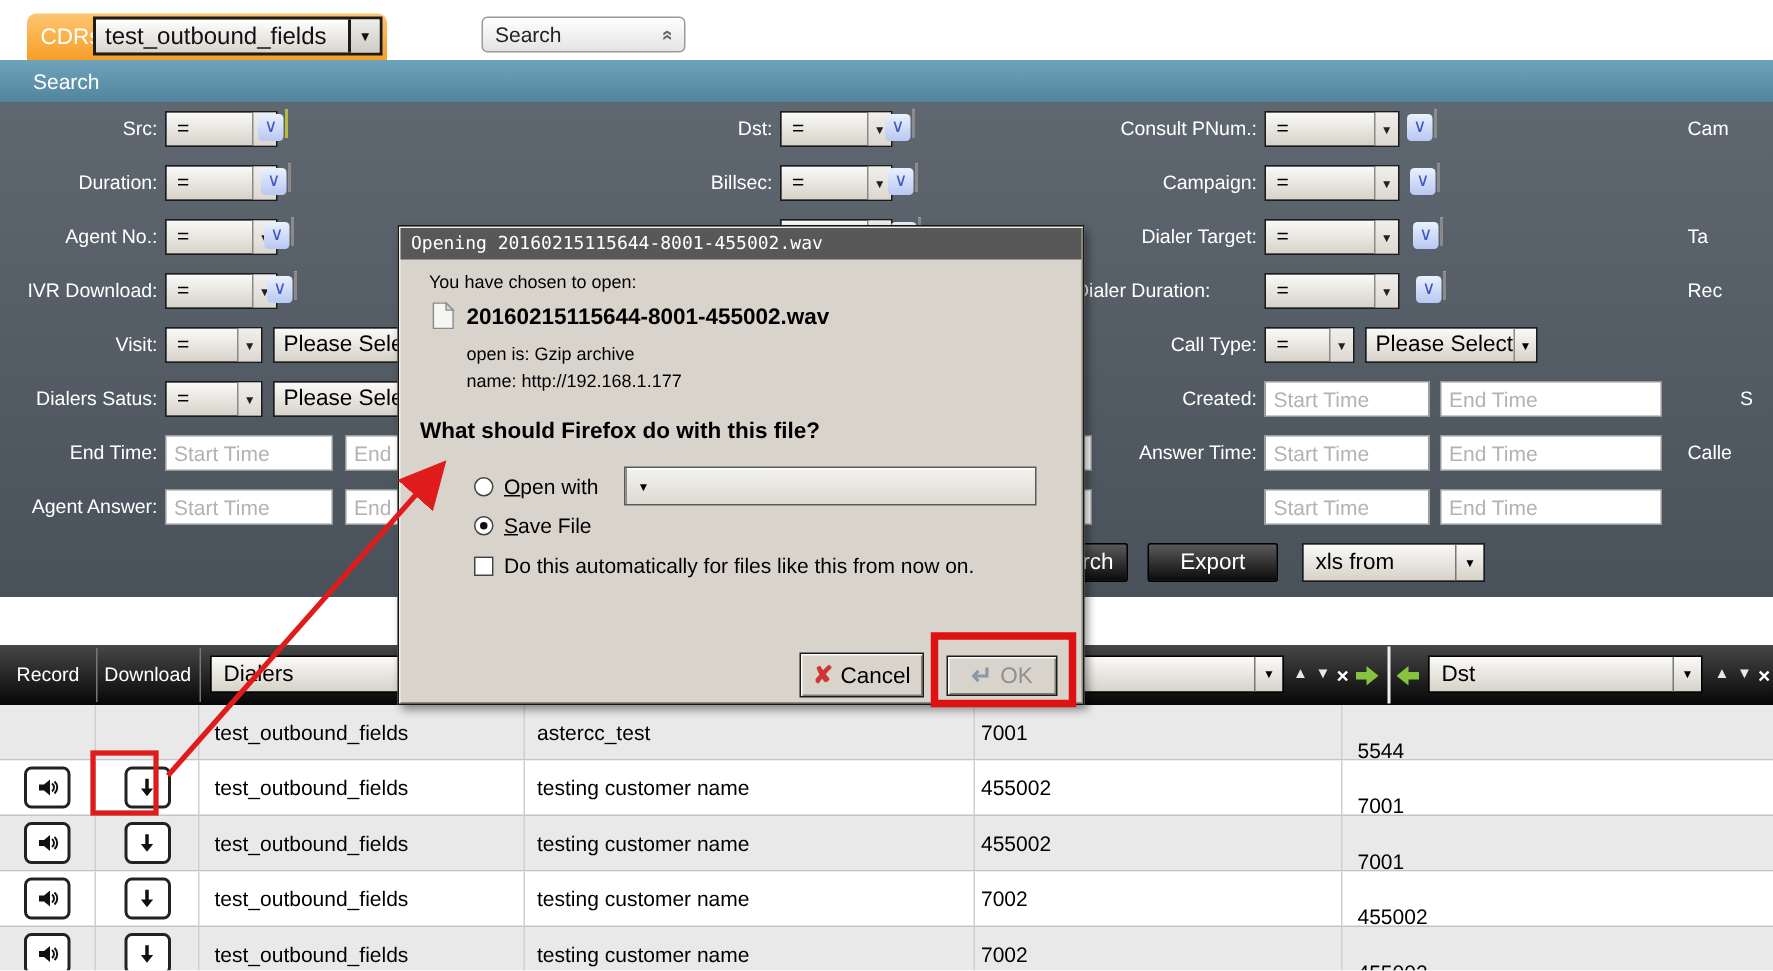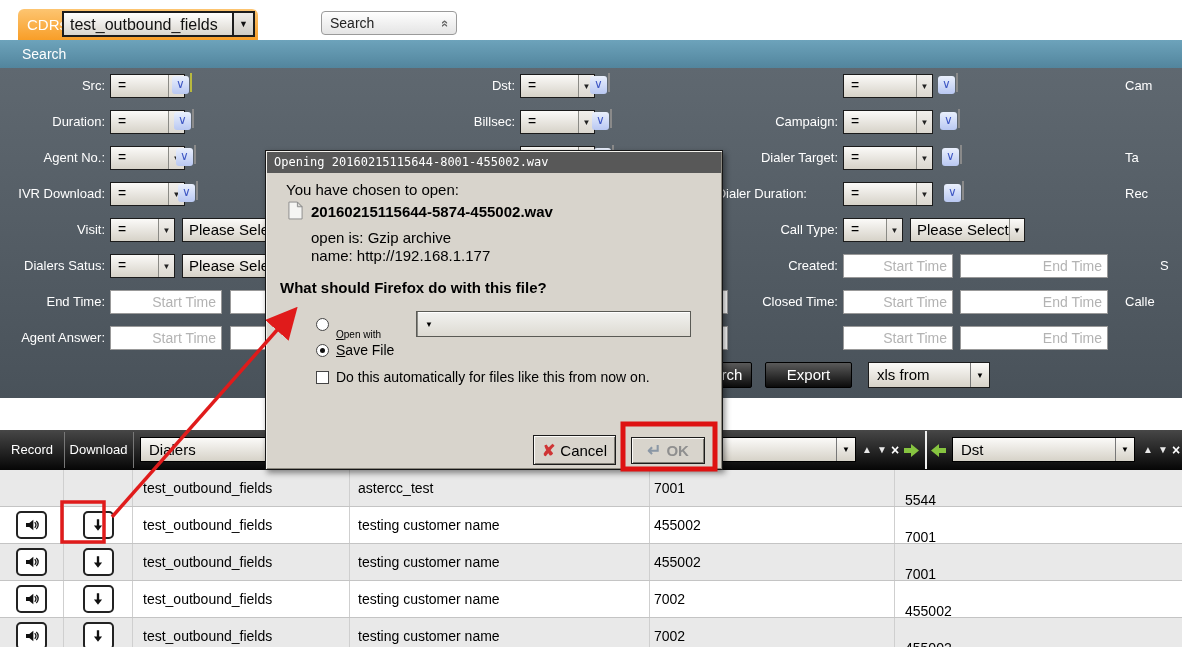--- a/index.html
+++ b/index.html
@@ -29,21 +29,21 @@
   .eqsel .t{flex:1;font-size:14px;color:#000;padding:2px 0 0 7px;}
   .eqsel .a{width:15px;border-left:1px solid #8a8a85;font-size:8px;color:#222;display:flex;align-items:center;
     justify-content:center;background:linear-gradient(#f1efec,#dcd8d0);}
   .combo{background:#fff;border:1px solid #8a8a8a;position:relative;}
   .combo.foc{border-color:#b9b93f;}
   .combo .chev{position:absolute;top:2px;right:2px;width:17px;height:18px;border-radius:3px;
     background:linear-gradient(#eaf0fd,#b9c8f2);color:#3f58c4;font-size:12px;line-height:17px;text-align:center;}
   .psel{display:flex;background:linear-gradient(#fbfaf8,#d6d2c8);border:1px solid #1b1b1b;cursor:pointer;}
   .psel .t{flex:1;font-size:15px;color:#000;padding:2px 0 0 6px;white-space:nowrap;overflow:hidden;}
   .psel .a{width:14px;border-left:1px solid #8a8a85;font-size:8px;display:flex;align-items:center;justify-content:center;}
-  .tin{background:#fff;border:1px solid #999;font-size:14px;padding:0 5px;color:#ec4899;text-align:right;}
+  .tin{background:#fff;border:1px solid #999;font-size:14px;padding:0 5px;color:#ec4899;}
   .tin::placeholder{color:#b3b3b3;}
   .dbtn{position:absolute;height:26px;background:linear-gradient(#5a5a5a,#0b0b0b);border:1px solid #000;border-radius:2px;
     color:#fff;font-size:15px;text-align:center;line-height:24px;cursor:pointer;box-sizing:border-box;}
   .gsel{position:absolute;display:flex;background:linear-gradient(#fbfaf8,#d6d2c8);border:1px solid #1b1b1b;height:26px;
     box-sizing:border-box;cursor:pointer;}
   .gsel .t{flex:1;font-size:15px;padding:3px 0 0 8px;white-space:nowrap;overflow:hidden;}
   .gsel .a{width:18px;border-left:1px solid #777;font-size:8px;display:flex;align-items:center;justify-content:center;}
   
   .thead{position:absolute;left:0;top:430px;width:100%;height:40px;background:linear-gradient(180deg,#474747,#060606);}
   .hlbl{position:absolute;color:#fff;font-size:13px;line-height:40px;text-align:center;}
@@ -63,36 +63,36 @@
   .tc.ic{justify-content:center;}
   .c-rec{width:64px;} .c-dl{width:69px;} .c-camp{width:217px;padding-left:10px;} .c-cust{width:300px;padding-left:8px;}
   .c-src{width:245px;padding-left:4px;} .c-dst{width:287px;padding-left:10px;border-right:none;margin-top:24px;}
   .icbtn{width:27px;height:24px;border:2px solid #222;border-radius:5px;background:#fff;display:flex;align-items:center;
     justify-content:center;cursor:pointer;}
   
   .dlg{position:absolute;left:265px;top:150px;width:458px;height:320px;background:#d8d4cc;z-index:10;
     border:1px solid #161616;box-sizing:border-box;box-shadow:2px 3px 6px rgba(0,0,0,.45), inset 1px 1px 0 #f3f1ec, inset -1px -1px 0 #8b887f;}
   .dlg .titlebar{position:absolute;left:1px;top:1px;right:1px;height:21px;background:#585858;color:#fff;
     font-family:"DejaVu Sans Mono",monospace;font-size:12px;line-height:21px;padding-left:7px;}
-  .dtext{position:absolute;font-size:15px;color:#000;white-space:nowrap;}
+  .dtext{position:absolute;font-size:12px;color:#000;white-space:nowrap;}
   .dbold{font-weight:bold;}
   .radio{position:absolute;width:13px;height:13px;border:1px solid #444;border-radius:50%;background:#fff;box-sizing:border-box;cursor:pointer;}
   .radio.on::after{content:"";position:absolute;left:3px;top:3px;width:5px;height:5px;border-radius:50%;background:#111;}
   .chkbox{position:absolute;width:13px;height:13px;border:1px solid #444;background:#fff;box-sizing:border-box;cursor:pointer;}
   .ulf::first-letter{text-decoration:underline;}
   .vsel{position:absolute;display:flex;height:26px;box-sizing:border-box;background:linear-gradient(#f2f2f0,#dddad2);
     border:1px solid #5a5a55;box-shadow:inset 1px 1px 0 #fff;cursor:pointer;}
   .vsel .t{flex:1;font-size:14px;padding:4px 0 0 8px;}
   .vsel .a{width:22px;border-left:1px solid #8a8a85;font-size:8px;display:flex;align-items:center;justify-content:center;}
   .btn3d{position:absolute;background:#d8d4cc;border:1px solid #1c1c1c;box-shadow:inset 1px 1px 0 #fbfaf7,inset -1px -1px 0 #807d75;
     display:flex;align-items:center;justify-content:center;font-size:15px;cursor:pointer;box-sizing:border-box;}
   .btn3d .ic{margin-right:5px;font-weight:bold;}
   .cancel-ic{color:#cf3535;font-size:16px;}
   .ok-ic{color:#8a97a5;font-size:17px;}
-  .oktxt{color:#8f8f8f;font-weight:bold;}
+  .oktxt{color:#8f8f8f;}
   
   #anno{position:absolute;left:0;top:0;z-index:20;pointer-events:none;}
 </style>
 </head>
 <body>
 
 <div id="app">
 
   <div class="cdr-tab">
     <span class="cdrs">CDRs</span>
@@ -191,26 +191,27 @@
     <span class="fl psel" style="left:592px;top:186px;width:128px">
         <i class="t">Please Select</i>
         <i class="a">▼</i>
       </span>
     <input class="fl tin" style="left: 520px; top: 222px; width: 112px;" placeholder="Start Time">
     <input class="fl tin" style="left: 640px; top: 222px; width: 88px;" placeholder="End Time">
     <input class="fl tin" style="left: 520px; top: 258px; width: 112px;" placeholder="Start Time">
     <input class="fl tin" style="left: 640px; top: 258px; width: 88px;" placeholder="End Time">
 
     
+    <span class="plbl" style="left:623px;top:6px;width:215px">Consult PNum.:</span>
     <span class="plbl" style="left:623px;top:42px;width:215px">Campaign:</span>
     <span class="plbl" style="left:623px;top:78px;width:215px">Dialer Target:</span>
     <span class="plbl" style="left:592px;top:114px;width:215px">Dialer Duration:</span>
     <span class="plbl" style="left:623px;top:150px;width:215px">Call Type:</span>
     <span class="plbl" style="left:623px;top:186px;width:215px">Created:</span>
-    <span class="plbl" style="left:623px;top:222px;width:215px">Closed Time:</span>
+    <span class="plbl" style="left:623px;top:222px;width:215px">Answer Time:</span>
 
     <span class="fl eqsel" style="left:843px;top:6px;width:90px">
         <i class="t">=</i>
         <i class="a">▼</i>
       </span>
     <span class="fl combo" style="left:940px;top:6px;width:128px"><i class="chev">∨</i></span>
     <span class="fl eqsel" style="left:843px;top:42px;width:90px">
         <i class="t">=</i>
         <i class="a">▼</i>
       </span>
@@ -392,26 +393,26 @@
     </div>
   </div>
 
   <div class="dlg">
     <div class="titlebar">Opening 20160215115644-8001-455002.wav</div>
     <span class="dtext" style="left:20px;top:30px">You have chosen to open:</span>
     <svg style="position:absolute;left:22px;top:50px" width="15" height="19" viewBox="0 0 16 20">
       <path d="M1 1h9l5 5v13H1z" fill="#f5f5f3" stroke="#8a8a8a"></path>
         <path d="M10 1l5 5h-5z" fill="#d9d9d6" stroke="#8a8a8a"></path>
     </svg>
-    <span class="dtext dbold" style="left:45px;top:52px;font-size:15px">20160215115644-5874-455002.wav</span>
+    <span class="dtext dbold" style="left:45px;top:52px;font-size:15px">20160215115644-8001-455002.wav</span>
     <span class="dtext" style="left:45px;top:78px">open is: Gzip archive</span>
     <span class="dtext" style="left:45px;top:96px">name: http://192.168.1.177</span>
     <span class="dtext dbold" style="left:14px;top:128px;font-size:15px">What should Firefox do with this file?</span>
     <span class="radio" style="left:50px;top:167px"></span>
-    <span class="dtext ulf" style="left:70px;top:178px;font-size:10px">Open with</span>
+    <span class="dtext ulf" style="left:70px;top:165px;font-size:14px">Open with</span>
     <span class="vsel" style="left:150px;top:160px;width:275px">
       <i class="a">▼</i>
     </span>
     <span class="radio on" style="left:50px;top:193px"></span>
     <span class="dtext ulf" style="left:70px;top:191px;font-size:14px">Save File</span>
     <span class="chkbox" style="left:50px;top:220px"></span>
     <span class="dtext" style="left:70px;top:218px;font-size:14px">Do this automatically for files like this from now on.</span>
     <span class="btn3d" style="left:267px;top:284px;width:83px;height:30px">
       <i class="ic cancel-ic">✘</i>
       <i>Cancel</i>

